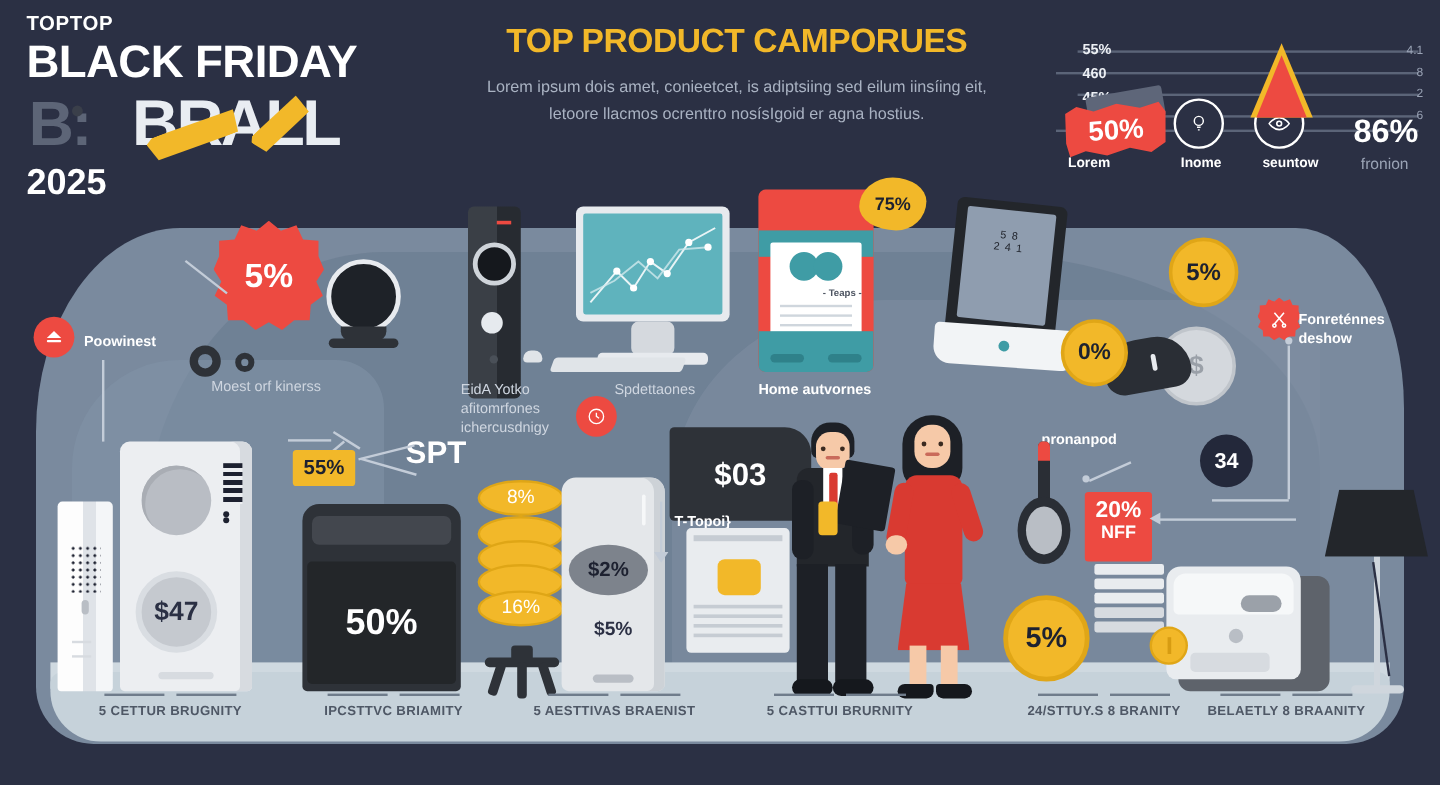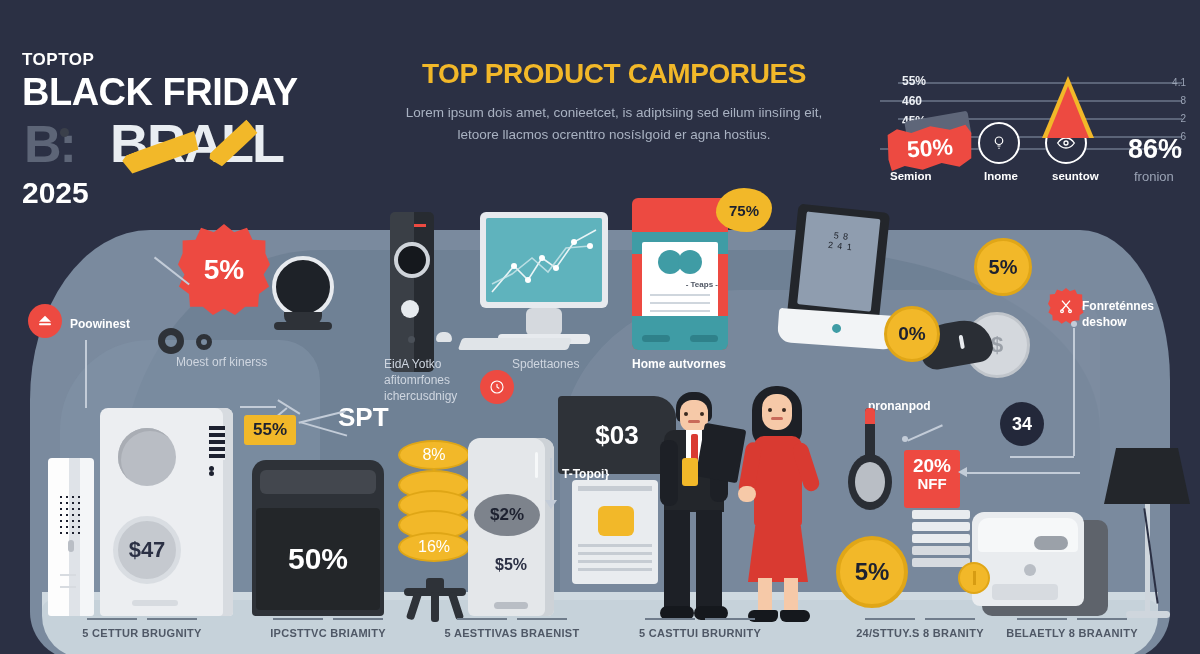--- a/index.html
+++ b/index.html
@@ -2,21 +2,21 @@
 <html><head>
 <meta charset="utf-8">
 <style>
   * { margin:0; padding:0; box-sizing:border-box; }
   html,body { background:#2b3044; }
   body {
     width:1200px; height:654px; position:relative; overflow:hidden;
     font-family:"Liberation Sans","DejaVu Sans",sans-serif;
     color:#fff;
   }
-  .stage { position:absolute; inset:0; background:#2b3044;margin-top:40px; }
+  .stage { position:absolute; inset:0; background:#2b3044; }
 
   
   .blob {
     position:absolute; left:30px; top:190px; width:1140px; height:430px;
     background:#7a8a9e; border-radius:120px 90px 48px 48px / 170px 150px 48px 48px;
   }
   .blob2 {
     position:absolute; left:120px; top:210px; width:980px; height:400px;
     background:#6c7d92; border-radius:200px 300px 40px 40px / 240px 180px 40px 40px;
     opacity:.75;
@@ -140,21 +140,21 @@
   
   .speaker-tall {
     position:absolute; left:48px; top:418px; width:46px; height:158px;
     background:linear-gradient(90deg,#fdfdfd 0 46%, #dfe3e8 46% 70%, #f4f6f8 70% 100%);
     border-radius:4px 4px 3px 3px;
   }
   .spk-grid { position:absolute; left:10px; top:36px; width:26px; height:40px;
     background:radial-gradient(#1d2130 1px, transparent 1.4px) 0 0/6px 6px; }
 
   .washer {
-    position:absolute; left:100px; top:368px; width:133px; height:208px;
+    position:absolute; left:100px; top:368px; width:110px; height:208px;
     background:#eceef1; border-radius:8px 8px 4px 4px;
     box-shadow: inset -10px 0 0 #d7dbe0;
     padding-left: 28px;
   }
   .washer .door {
     position:absolute; left:18px; top:20px; width:58px; height:58px; border-radius:50%;
     background:#b9bdc4; box-shadow: inset 3px 3px 0 #a9adb4;
   }
   .washer .porthole {
     position:absolute; left:13px; top:108px; width:68px; height:68px; border-radius:50%;
@@ -353,21 +353,21 @@
     <div class="sval" style="top:43px;">8</div>
     <div class="sval" style="top:61px;">2</div>
     <div class="sval" style="top:79px;">6</div>
 
     <div class="ticket-shadow"></div>
     <div class="ticket">
       <span>50%</span>
     </div>
     <div class="bigpct">86%</div>
 
-    <div class="slegend" style="left:10px;">Semion</div>
+    <div class="slegend" style="left:10px;">Lorem</div>
     <div class="slegend" style="left:104px;">Inome</div>
     <div class="slegend" style="left:172px;">seuntow</div>
     <div class="slegend dim" style="left:254px;top:117px;">fronion</div>
   </div>
 
   <div class="circ-icon" style="left:978px;top:82px;">
     <svg width="18" height="18" viewBox="0 0 24 24" fill="none" stroke="#fff" stroke-width="1.6">
       <circle cx="12" cy="9" r="5"></circle>
         <path d="M10 16h4M11 19h2"></path>
     </svg>

